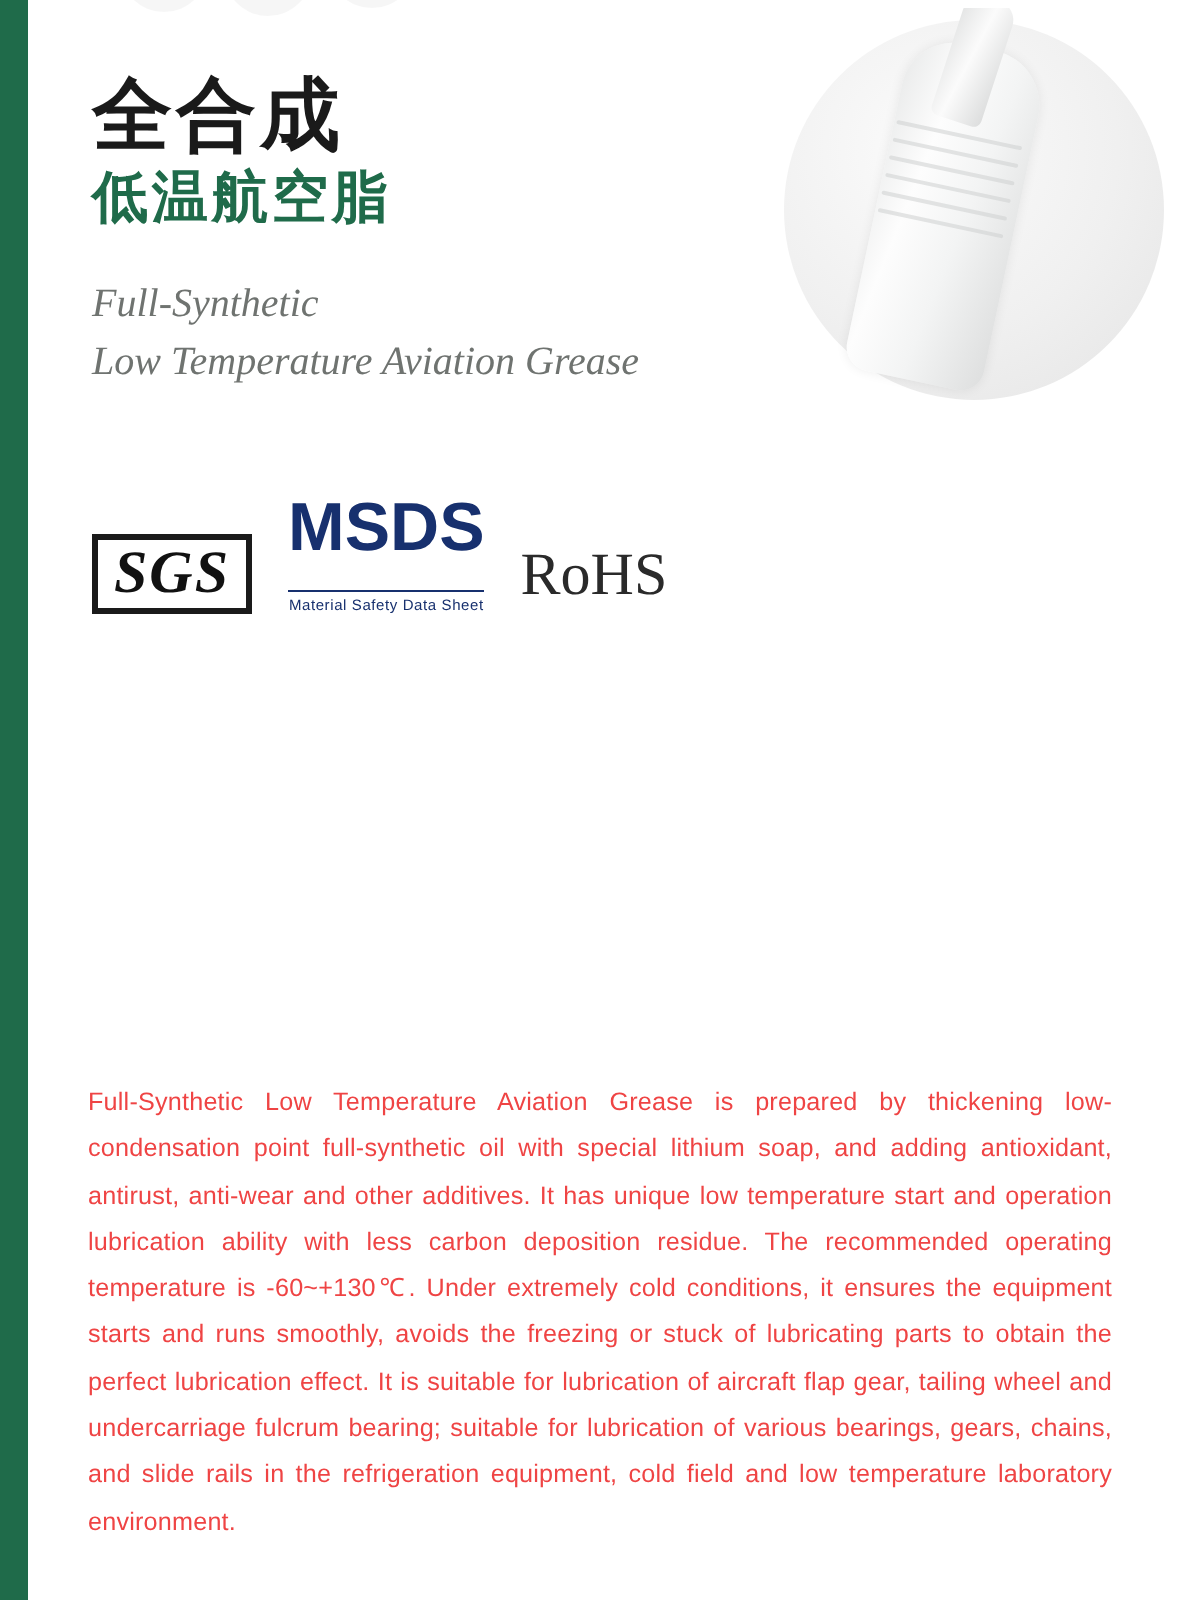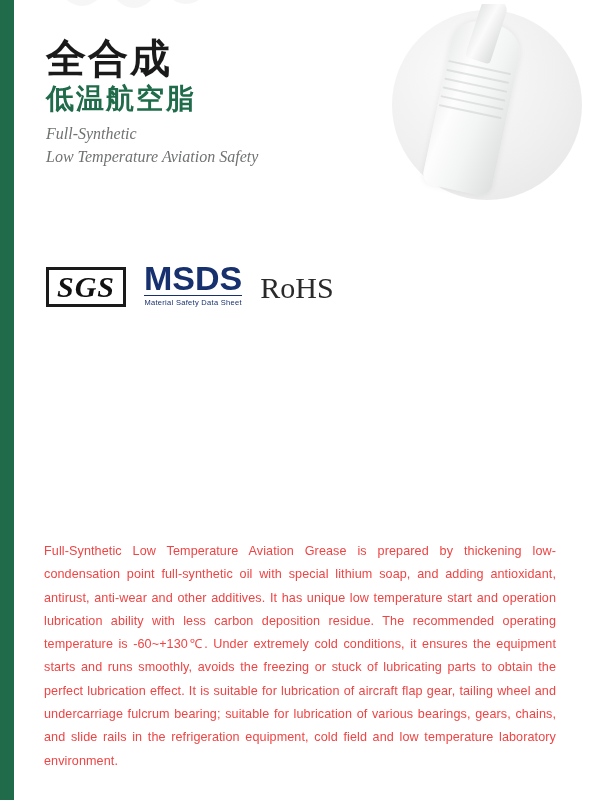--- a/index.html
+++ b/index.html
@@ -122,24 +122,24 @@
   }
   .title-cn-2 {
     font-size: 28px;
     font-weight: bold;
     color: #1f6b4a;
     letter-spacing: 2px;
     line-height: 1.12;
     margin: 0;
   }
   .title-en {
-    margin-top: 8px;
+    margin-top: 24px;
     font-family: "Liberation Serif", serif;
     font-style: italic;
-    font-size: 16px;
+    font-size: 20px;
     color: #6f7370;
     line-height: 1.45;
   }
 
   
   .certs {
     position: absolute;
     left: 46px;
     top: 242px;
     display: flex;
@@ -166,21 +166,21 @@
     font-family: Liberation Sans, sans-serif;
     font-weight: bold;
     font-size: 34px;
     letter-spacing: 0px;
     line-height: 1;
     color: #17306e;
   }
   .cert-msds .sub {
     font-size: 7.5px;
     letter-spacing: 0.3px;
-    margin-top: 0;
+    margin-top: 14px;
     color: #17306e;
     border-top: 1px solid #17306e;
     padding-top: 2px;
   }
   .cert-rohs {
     font-family: "Liberation Serif", serif;
     font-size: 30px;
     color: #2a2a2a;
     line-height: 1;
     padding-bottom: 4px;
@@ -236,21 +236,21 @@
         <i></i>
         <i></i>
     </div>
   </div>
 
   <div class="titles">
     <h1 class="title-cn-1">全合成</h1>
     <h1 class="title-cn-2">低温航空脂</h1>
     <div class="title-en">
       <div>Full-Synthetic</div>
-      <div>Low Temperature Aviation Safety</div>
+      <div>Low Temperature Aviation Grease</div>
     </div>
   </div>
 
   <div class="certs">
     <div class="cert-sgs">SGS</div>
     <div class="cert-msds">
       <div class="main">MSDS</div>
       <div class="sub">Material Safety Data Sheet</div>
     </div>
     <div class="cert-rohs">RoHS</div>

